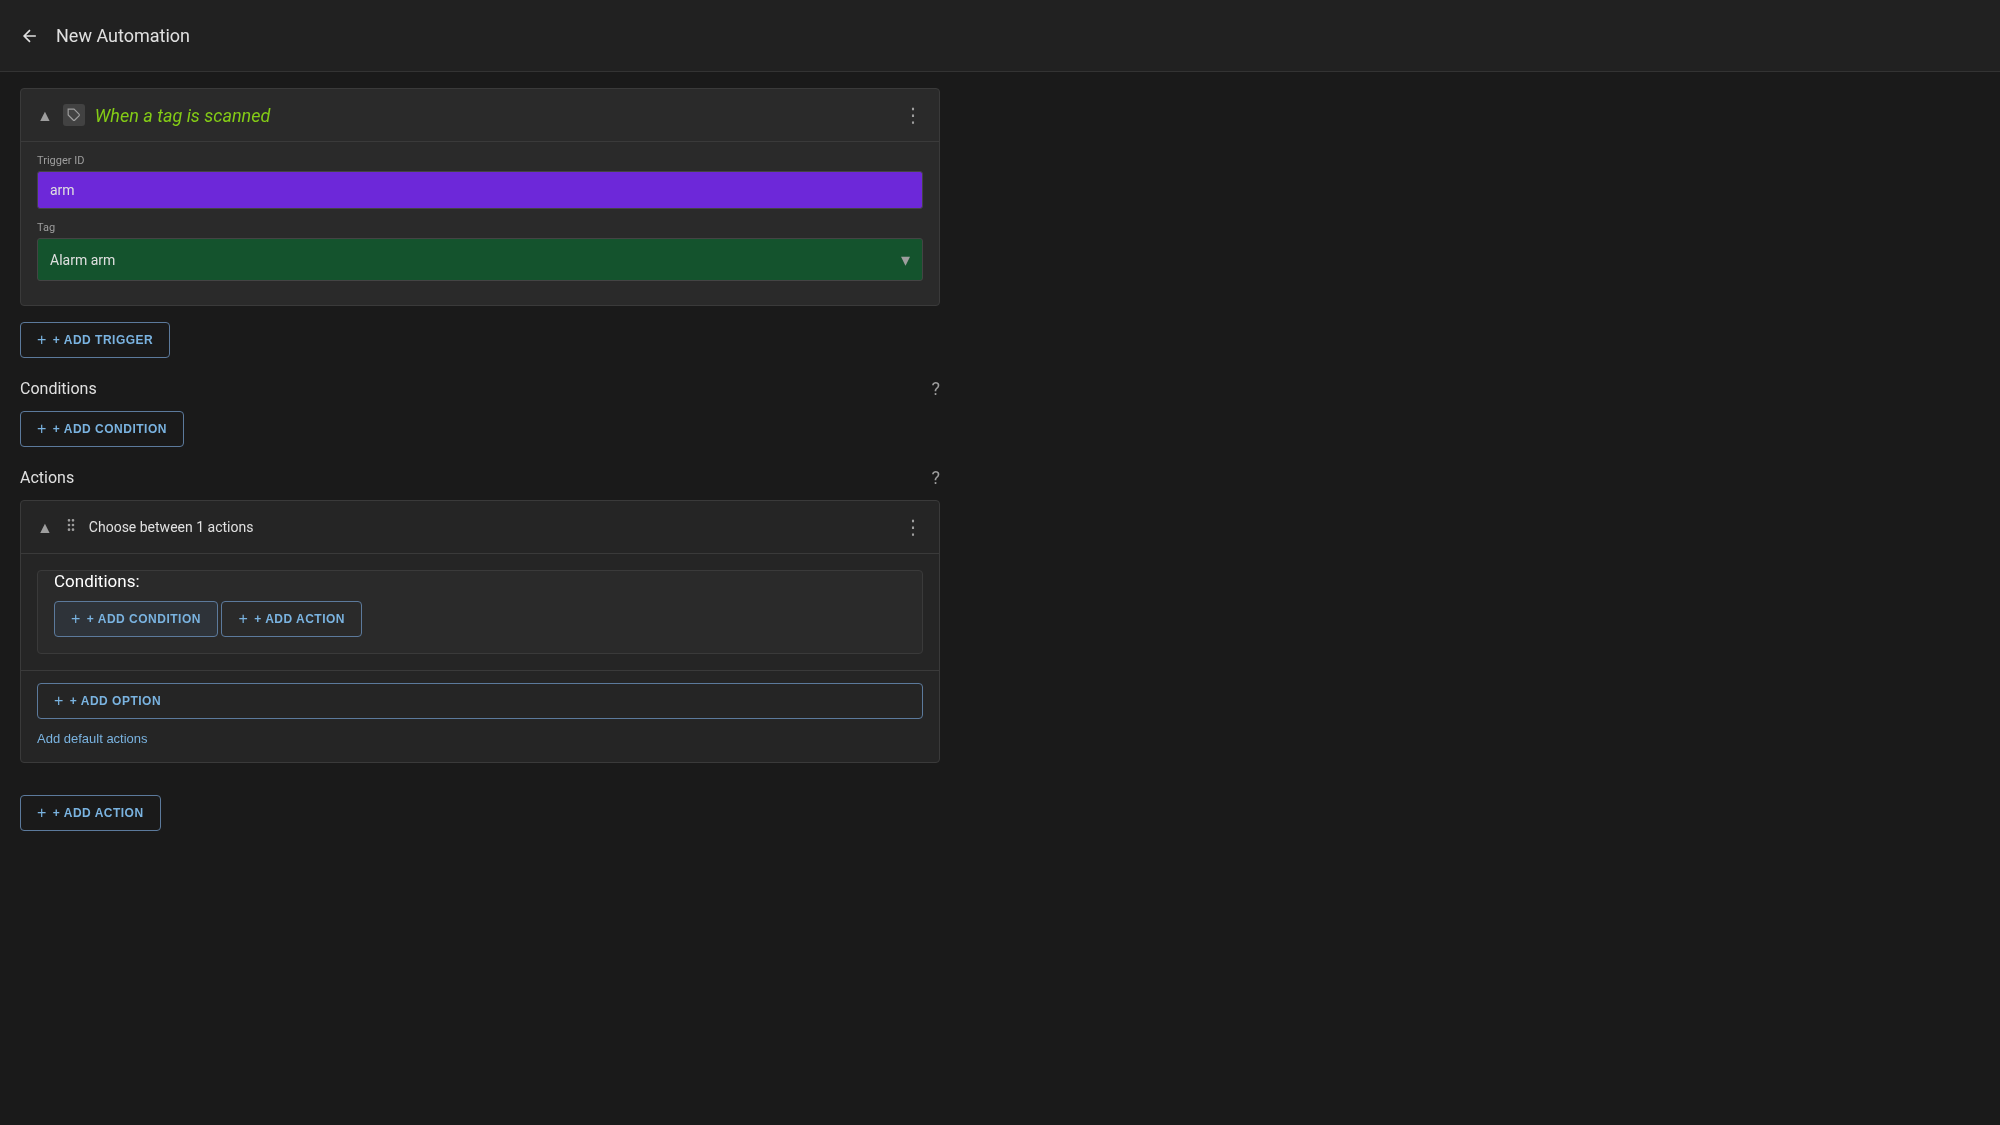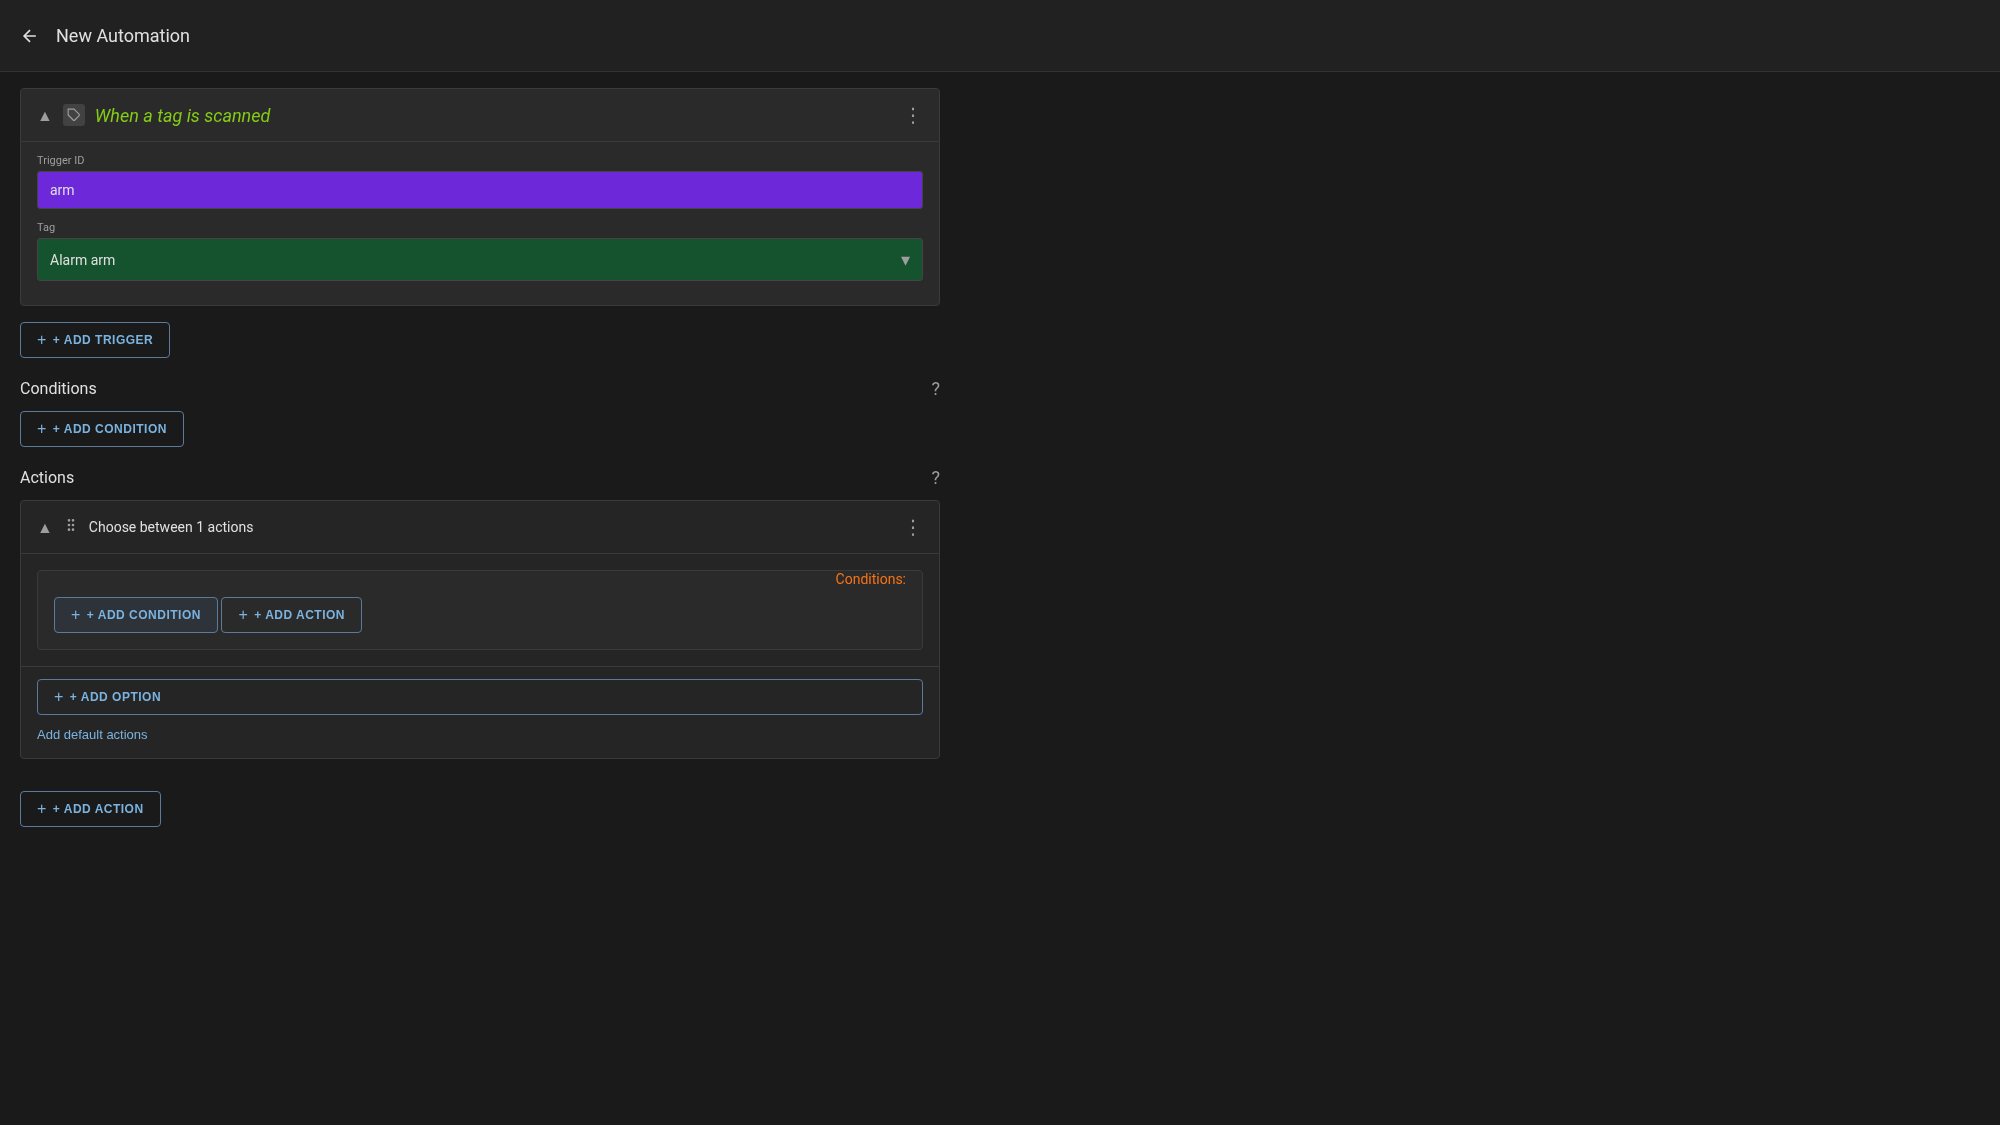--- a/index.html
+++ b/index.html
@@ -215,24 +215,23 @@
     }
     .delete-icon {
       color: #9e9e9e;
       cursor: pointer;
       font-size: 18px;
     }
     .option-body {
       padding: 0 16px 16px 16px;
     }
     .sub-section-label {
-      font-size: 14px;
-      color: #f97316;
+      font-size: 17px;
+      color: #ffffff;
       margin-bottom: 10px;
-      text-align: right;
     }
     .option-footer {
       padding: 12px 16px 16px 16px;
       display: flex;
       flex-direction: column;
       gap: 12px;
       border-top: 1px solid #3a3a3a;
     }
     .link-btn {
       background: none;

